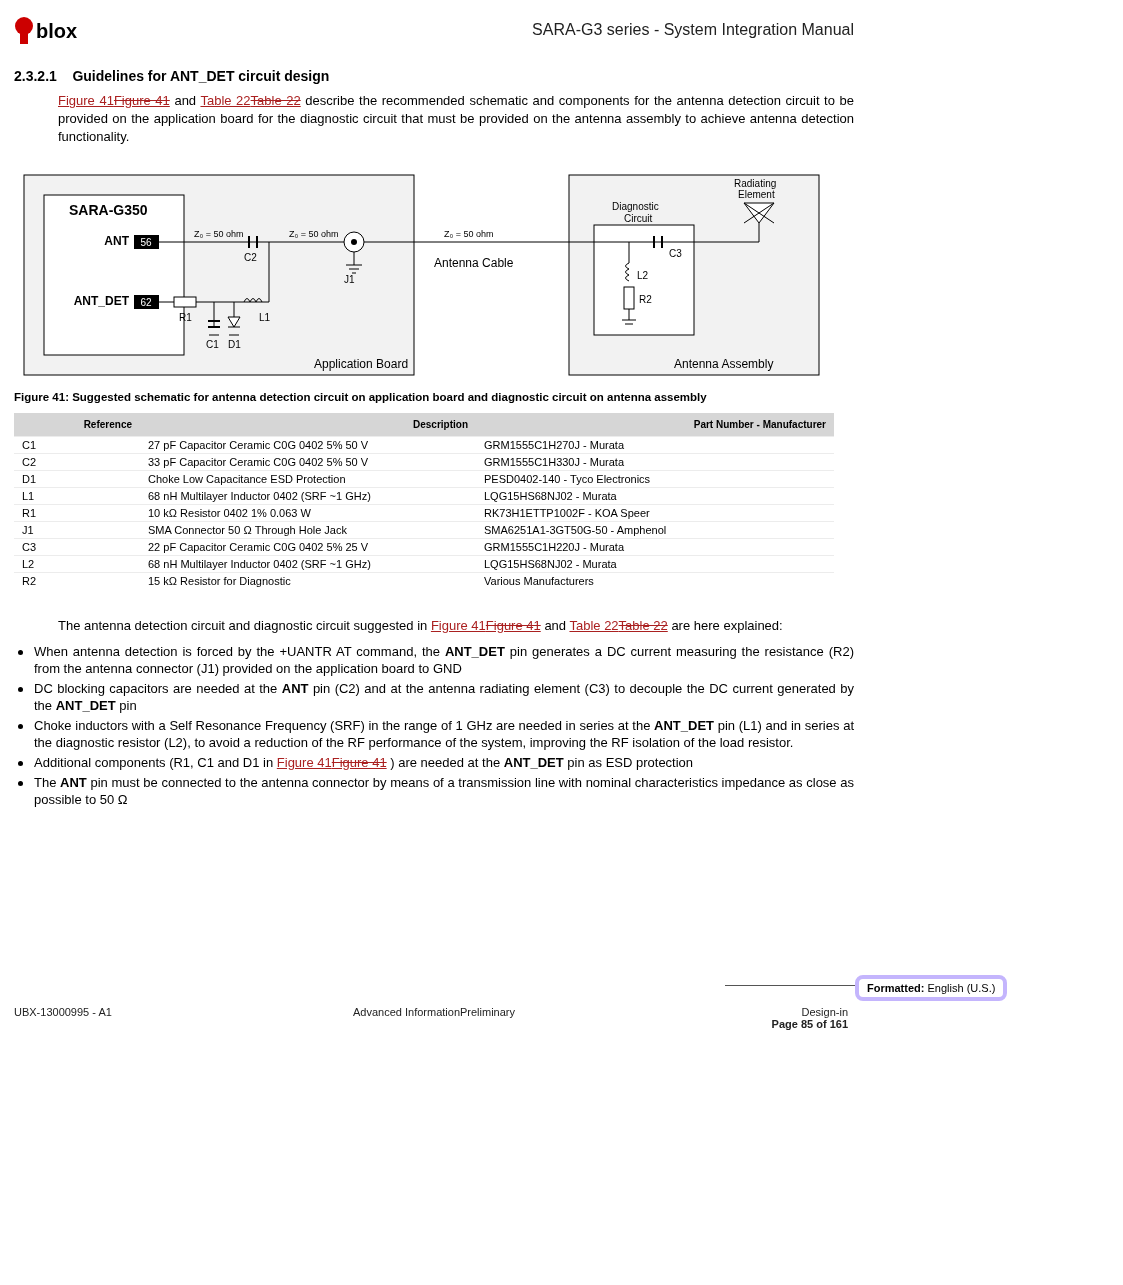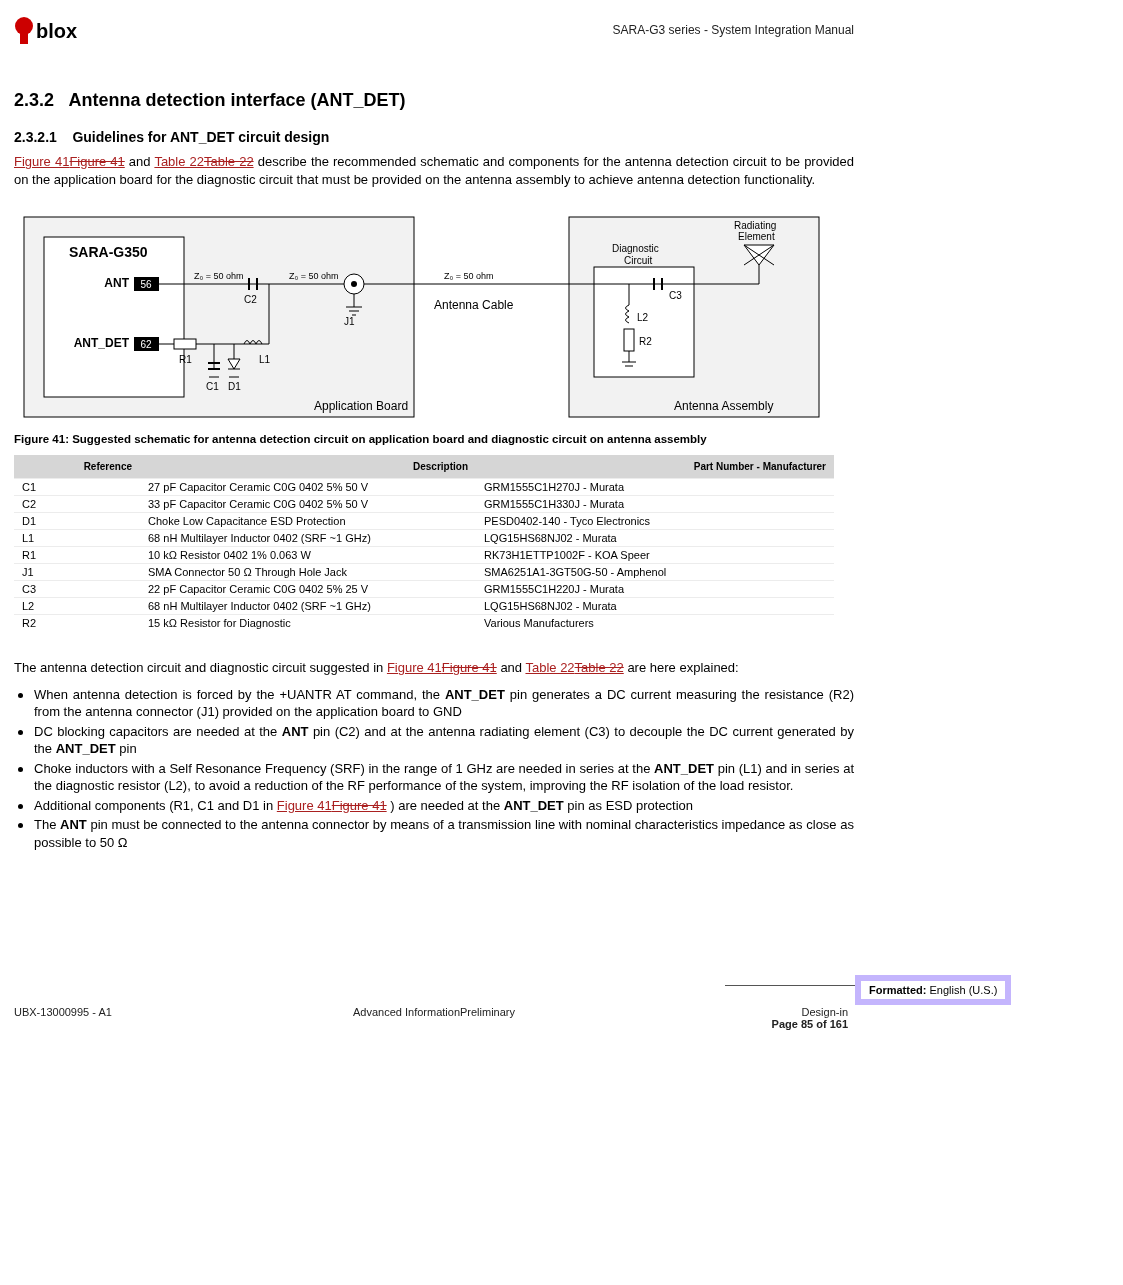--- a/index.html
+++ b/index.html
@@ -34,38 +34,39 @@
     justify-content: space-between;
     height: 40px;
   }
   .logo {
     width: 96px;
     height: 32px;
     position: relative;
   }
   .logo svg { display:block; }
   .hdr-title {
-    font-size: 12px;
+    font-size: 16px;
     color: #222;
   }
   .h2 {
     font-weight: bold;
     font-size: 18px;
     margin-top: 40px;
   }
   .h3 {
     font-weight: bold;
     font-size: 14px;
     margin-top: 18px;
   }
   .para {
     font-size: 13px;
     line-height: 1.4;
     margin-top: 8px;
     text-align: justify;
+    margin-left: 44px;
   }
   .reflink { color: #aa2020; text-decoration: underline; }
   .reflink-strike { color: #aa2020; text-decoration: line-through underline; }
   .schematic-box {
     margin-top: 18px;
     width: 810px;
     height: 220px;
   }
   .fig-caption {
     font-size: 11.5px;
@@ -128,22 +129,22 @@
     transform: translateX(-50%);
     top: 0;
   }
   .footer .right {
     position: absolute;
     right: 6px;
     top: 0;
     text-align: right;
   }
   .comment-balloon {
-    border: 6px solid #c4b5fd;
-    border-radius: 0;
+    border: 4px solid #c4b5fd;
+    border-radius: 8px;
     padding: 3px 8px;
     font-size: 11px;
     background: #fff;
     display: inline-block;
     position: relative;
   }
   .comment-lead {
     position: absolute;
     border-top: 1px solid #555;
     height: 0;
@@ -163,24 +164,20 @@
       <div class="logo">
         <svg width="96" height="34" viewBox="0 0 96 34">
           <circle cx="10" cy="12" r="9" fill="#c00"></circle>
           <rect x="6" y="16" width="8" height="14" fill="#c00"></rect>
           <text x="22" y="24" font-size="20" font-weight="bold" fill="#000" font-family="Arial">blox</text>
         </svg>
       </div>
       <div class="hdr-title">SARA-G3 series - System Integration Manual</div>
     </div>
 
-    <div class="h2">
-      <span>2.3.2</span>&nbsp;&nbsp;
-      <span>Antenna detection interface (ANT_DET)</span>
-    </div>
 
     <div class="h3">
       <span>2.3.2.1</span>&nbsp;&nbsp;&nbsp;
       <span>Guidelines for ANT_DET circuit design</span>
     </div>
 
     <div class="para">
       <span class="reflink">Figure 41</span><span class="reflink-strike">Figure 41</span>
       <span> and </span>
       <span class="reflink">Table 22</span><span class="reflink-strike">Table 22</span>

